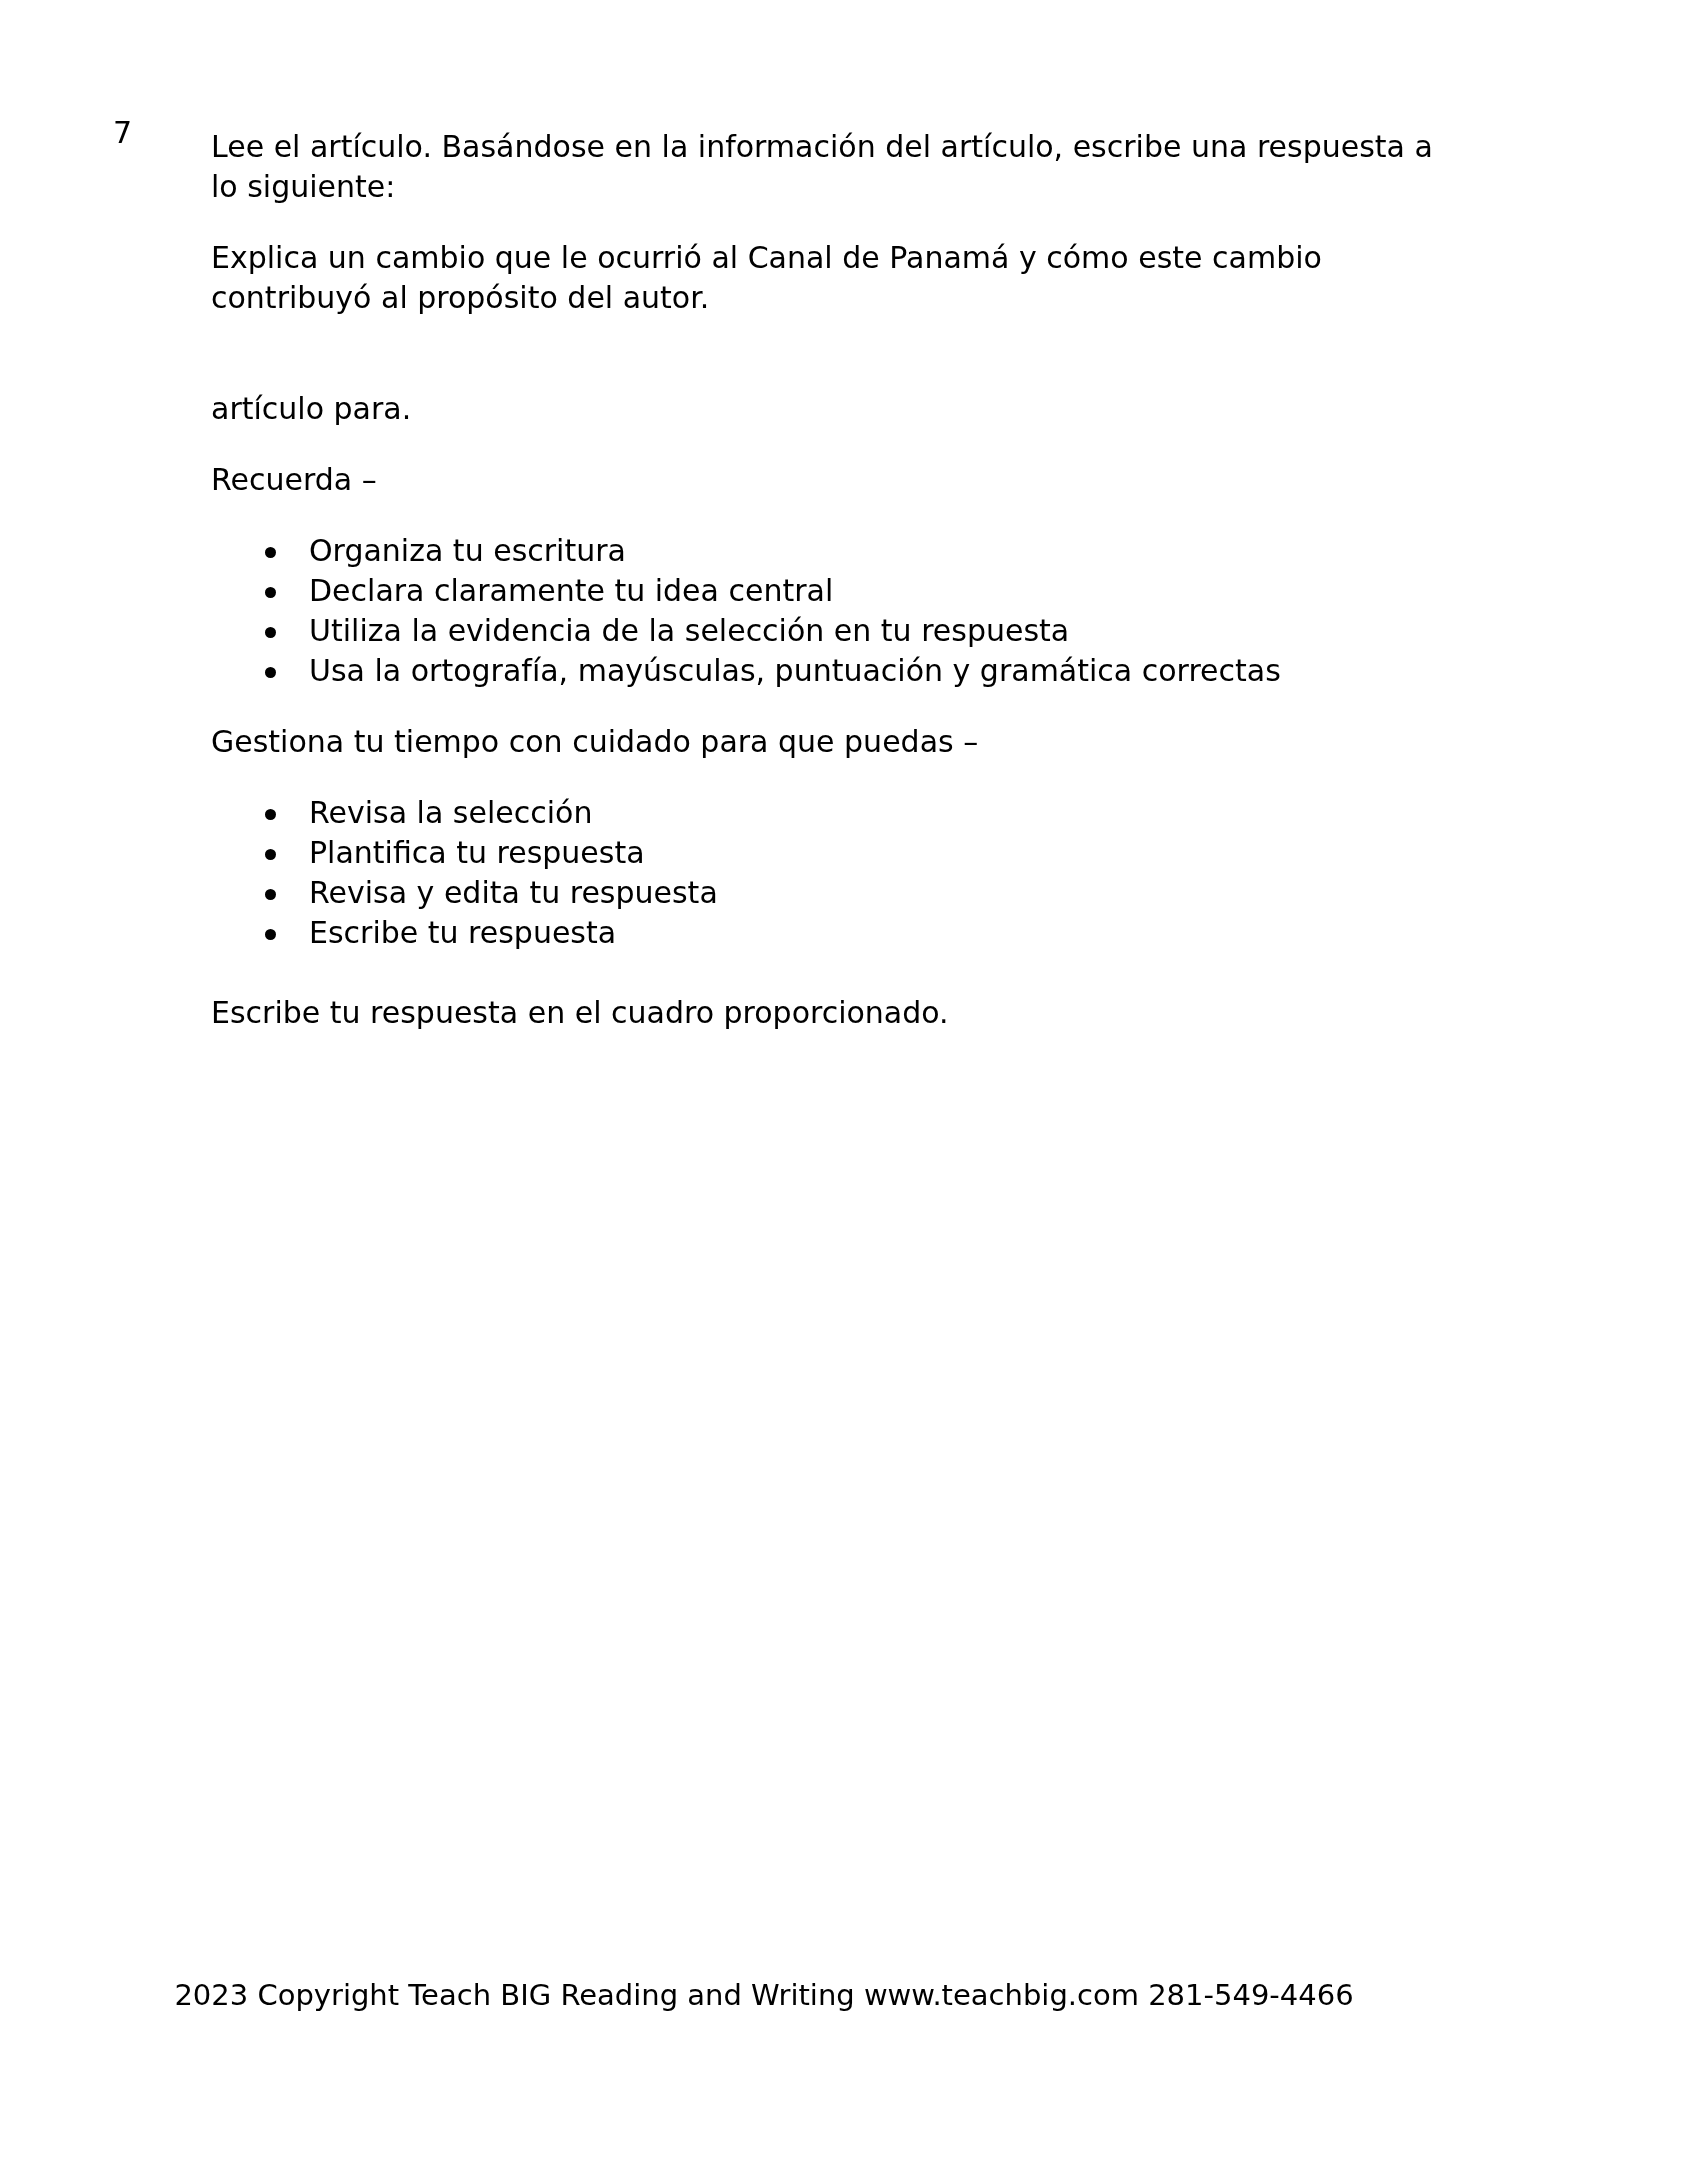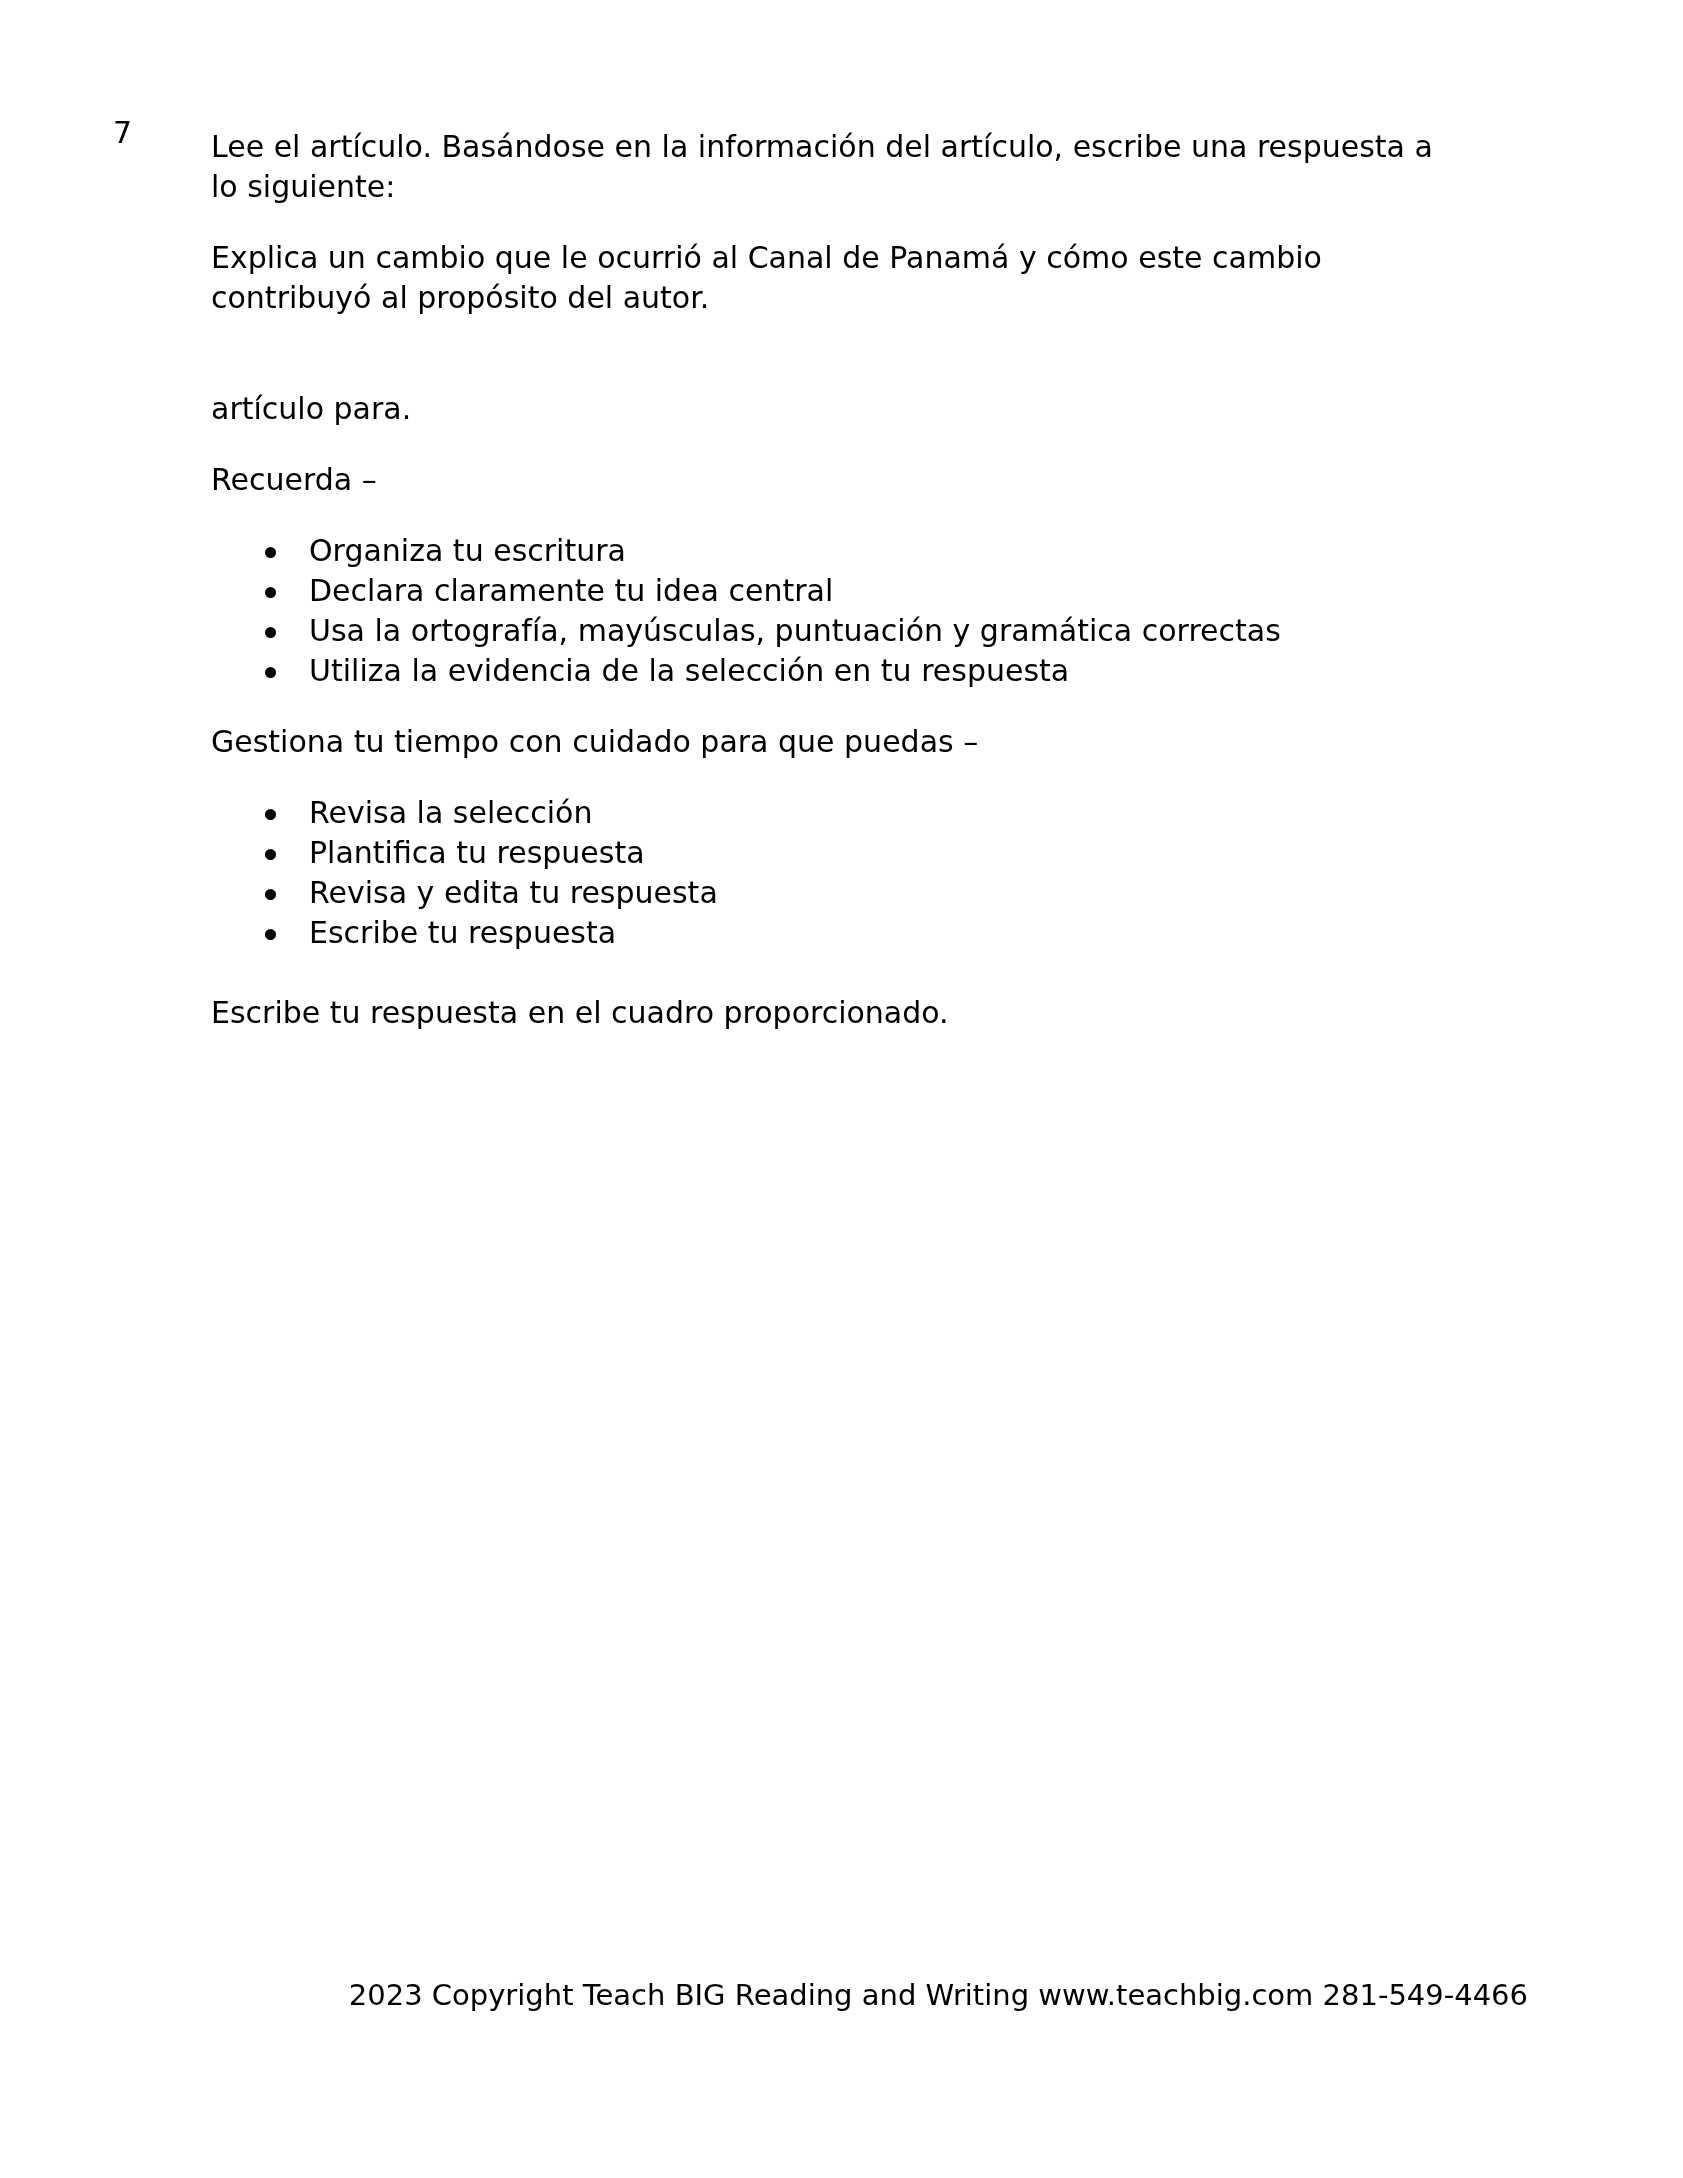--- a/index.html
+++ b/index.html
@@ -7,21 +7,21 @@
          font-family: "DejaVu Sans", sans-serif; color: #000; font-size: 30px; }
   .page { position: absolute; left: 0; top: 0; width: 1683px; height: 2178px; }
   .qnum { position: absolute; left: 113px; top: 113px; line-height: 40px; }
   .qbody { position: absolute; left: 181px; top: 127px; width: 1386px; line-height: 40px; margin-left: 30px; }
   .qbody p { margin: 0; }
   .gap { margin-top: 31px !important; }
   ul.bullets { list-style: none; margin: 31px 0 0 0; padding: 0; }
   ul.bullets li { position: relative; padding-left: 98px; line-height: 40px; }
   ul.bullets li .dot { position: absolute; left: 54px; top: 16px; width: 11px; height: 11px;
                         border-radius: 50%; background: #000; }
-  .footer { position: absolute; left: 0; width: 1528px; top: 1975px; text-align: right;
+  .footer { position: absolute; left: 0; width: 1528px; top: 1975px; text-align: center;
             font-size: 29px; line-height: 40px; }
 </style>
 </head>
 <body>
 
 <div class="page">
   <div class="qnum">7</div>
 
   <div class="qbody">
     <p>
@@ -37,22 +37,22 @@
     <p class="gap">
       <br>
       <span>artículo para.</span>
     </p>
 
     <p class="gap">Recuerda –</p>
 
     <ul class="bullets">
       <li><span class="dot"></span><span>Organiza tu escritura</span></li>
       <li><span class="dot"></span><span>Declara claramente tu idea central</span></li>
+      <li><span class="dot"></span><span>Utiliza la evidencia de la selección en tu respuesta</span></li>
       <li><span class="dot"></span><span>Usa la ortografía, mayúsculas, puntuación y gramática correctas</span></li>
-      <li><span class="dot"></span><span>Utiliza la evidencia de la selección en tu respuesta</span></li>
     </ul>
 
     <p class="gap">Gestiona tu tiempo con cuidado para que puedas –</p>
 
     <ul class="bullets">
       <li><span class="dot"></span><span>Revisa la selección</span></li>
       <li><span class="dot"></span><span>Plantifica tu respuesta</span></li>
       <li><span class="dot"></span><span>Revisa y edita tu respuesta</span></li>
       <li><span class="dot"></span><span>Escribe tu respuesta</span></li>
     </ul>

